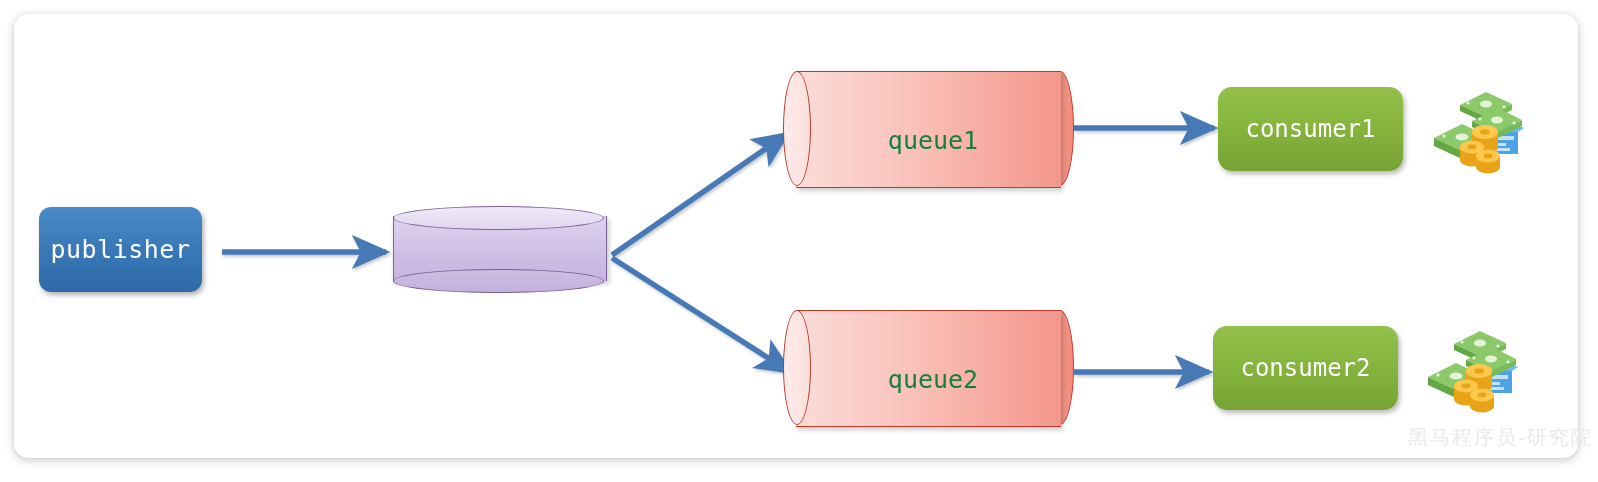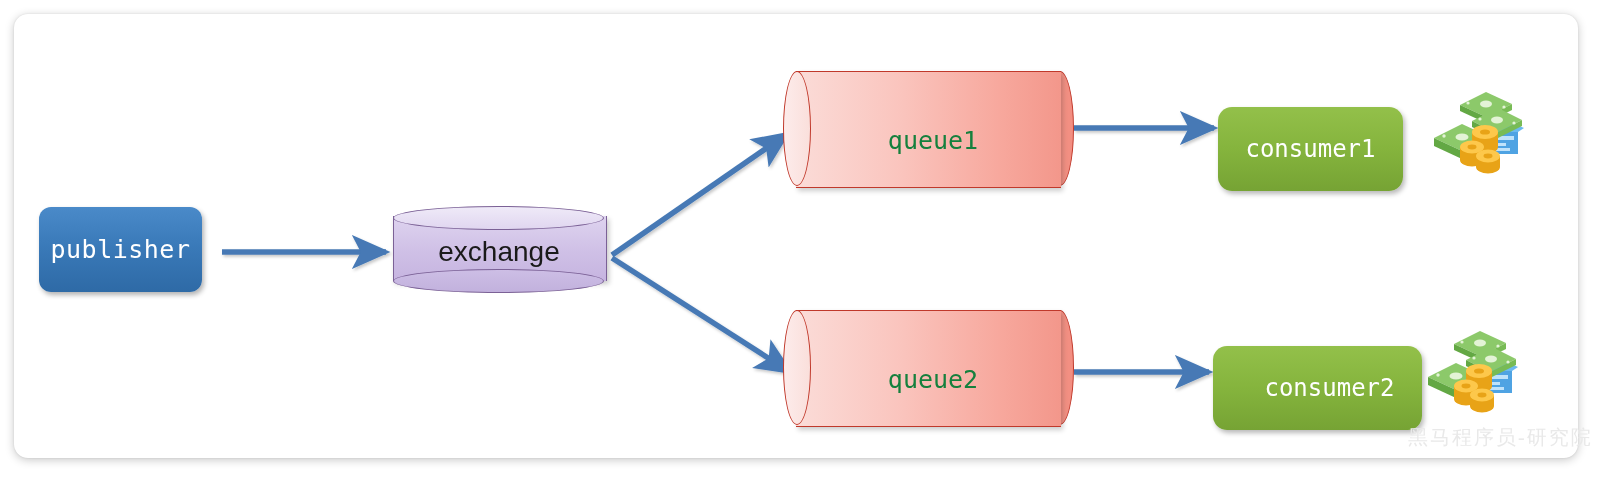--- a/index.html
+++ b/index.html
@@ -86,28 +86,28 @@
     font-size:25px;color:#15803d;padding-left:22px;box-sizing:border-box;
   }
   #queue1{left:783px;top:71px;}
   #queue2{left:783px;top:310px;}
 
   
   .cons-box{
     position:absolute;width:185px;height:84px;border-radius:14px;
     background:linear-gradient(180deg,#93c04a 0%,#85b43d 50%,#76a334 100%);
     box-shadow:2px 3px 5px rgba(0,0,0,.28);
-    display:flex;align-items:center;justify-content:center;margin-top:20px;
+    display:flex;align-items:center;justify-content:center;
   }
   .cons-box span{
     font-family:"DejaVu Sans Mono","Liberation Mono",monospace;
     font-size:24px;color:#ffffff;
   }
   #consumer1{left:1218px;top:87px;}
-  #consumer2{left:1213px;top:326px;padding-left:24px;}
+  #consumer2{left:1213px;top:326px;}
 
   
   .money{position:absolute;width:104px;height:86px;}
   #money1{left:1420px;top:88px;}
   #money2{left:1414px;top:327px;}
 
   
   .watermark{
     position:absolute;left:1408px;top:424px;
     font-family:Liberation Serif, serif;font-size:20px;
@@ -146,21 +146,20 @@
   </svg>
 
   <div class="pub-box">
     <span>publisher</span>
   </div>
 
   <div class="exchange">
     <div class="body"></div>
     <div class="bot-ell"></div>
     <div class="top-ell"></div>
-    <div class="ex-label">exchange</div>
   </div>
 
   <div class="queue" id="queue1">
     <div class="q-cap-right"></div>
     <div class="q-body"></div>
     <div class="q-cap-left"></div>
     <div class="q-label">queue1</div>
   </div>
 
   <div class="queue" id="queue2">

